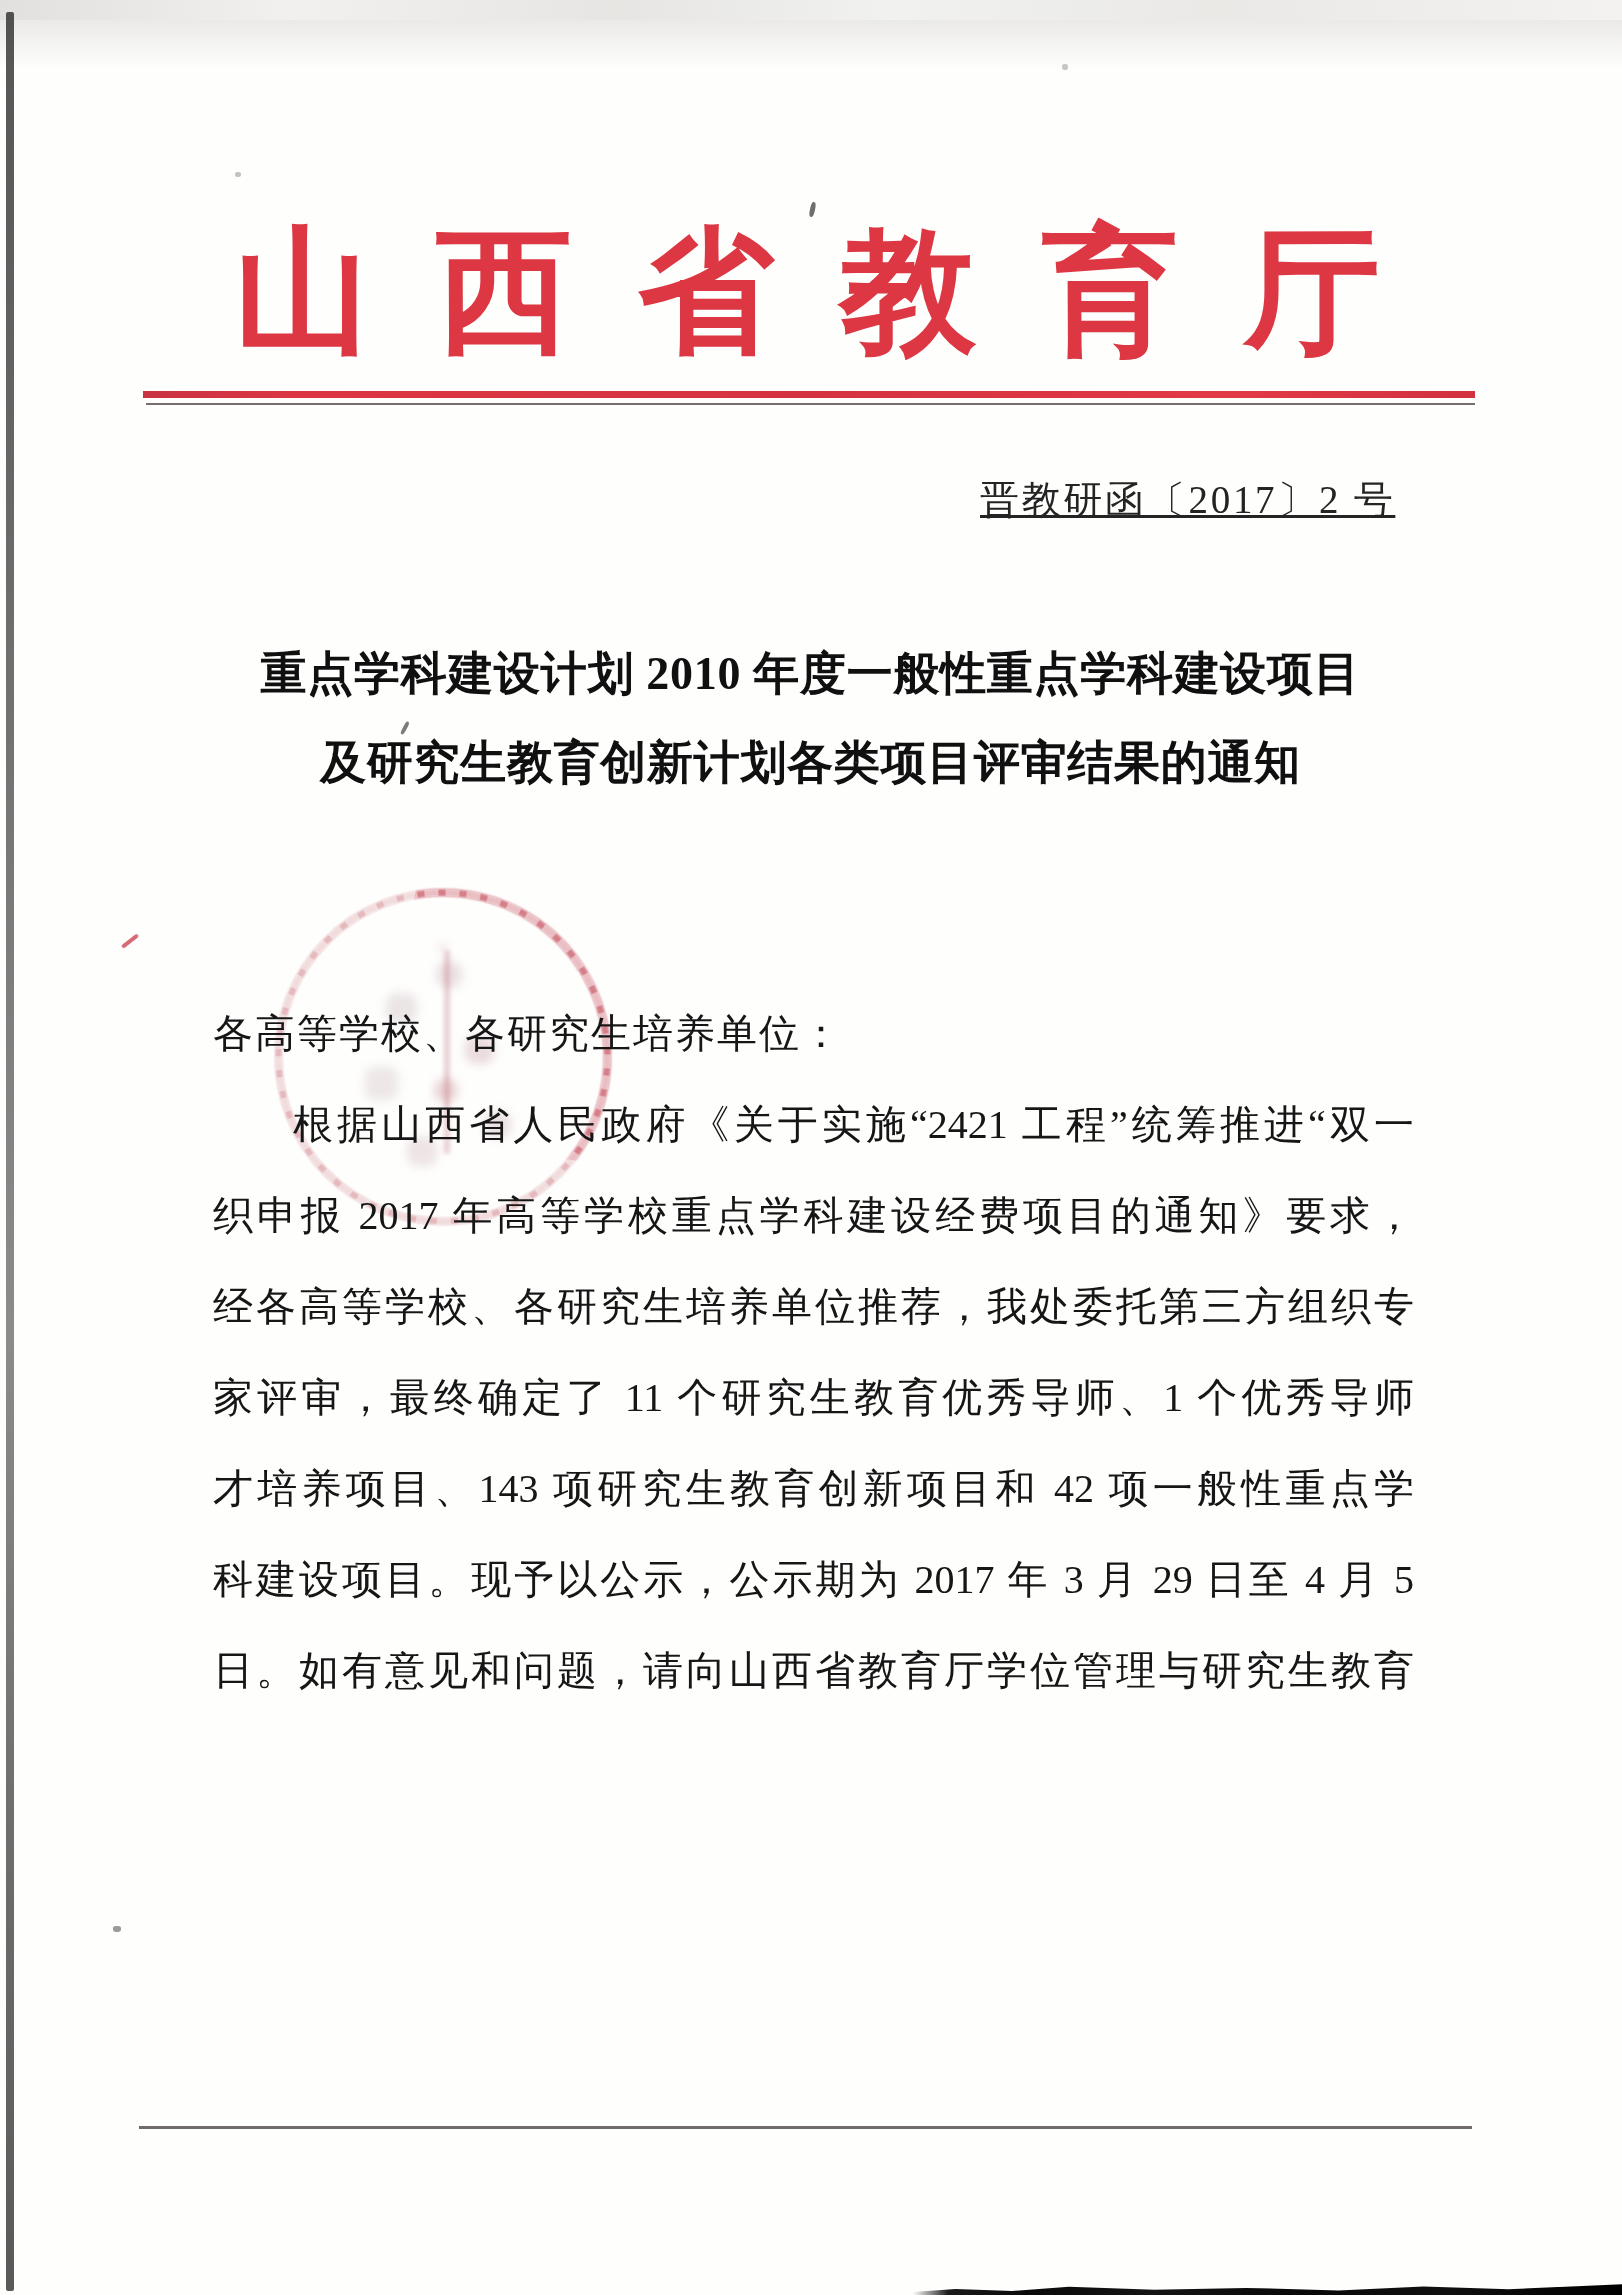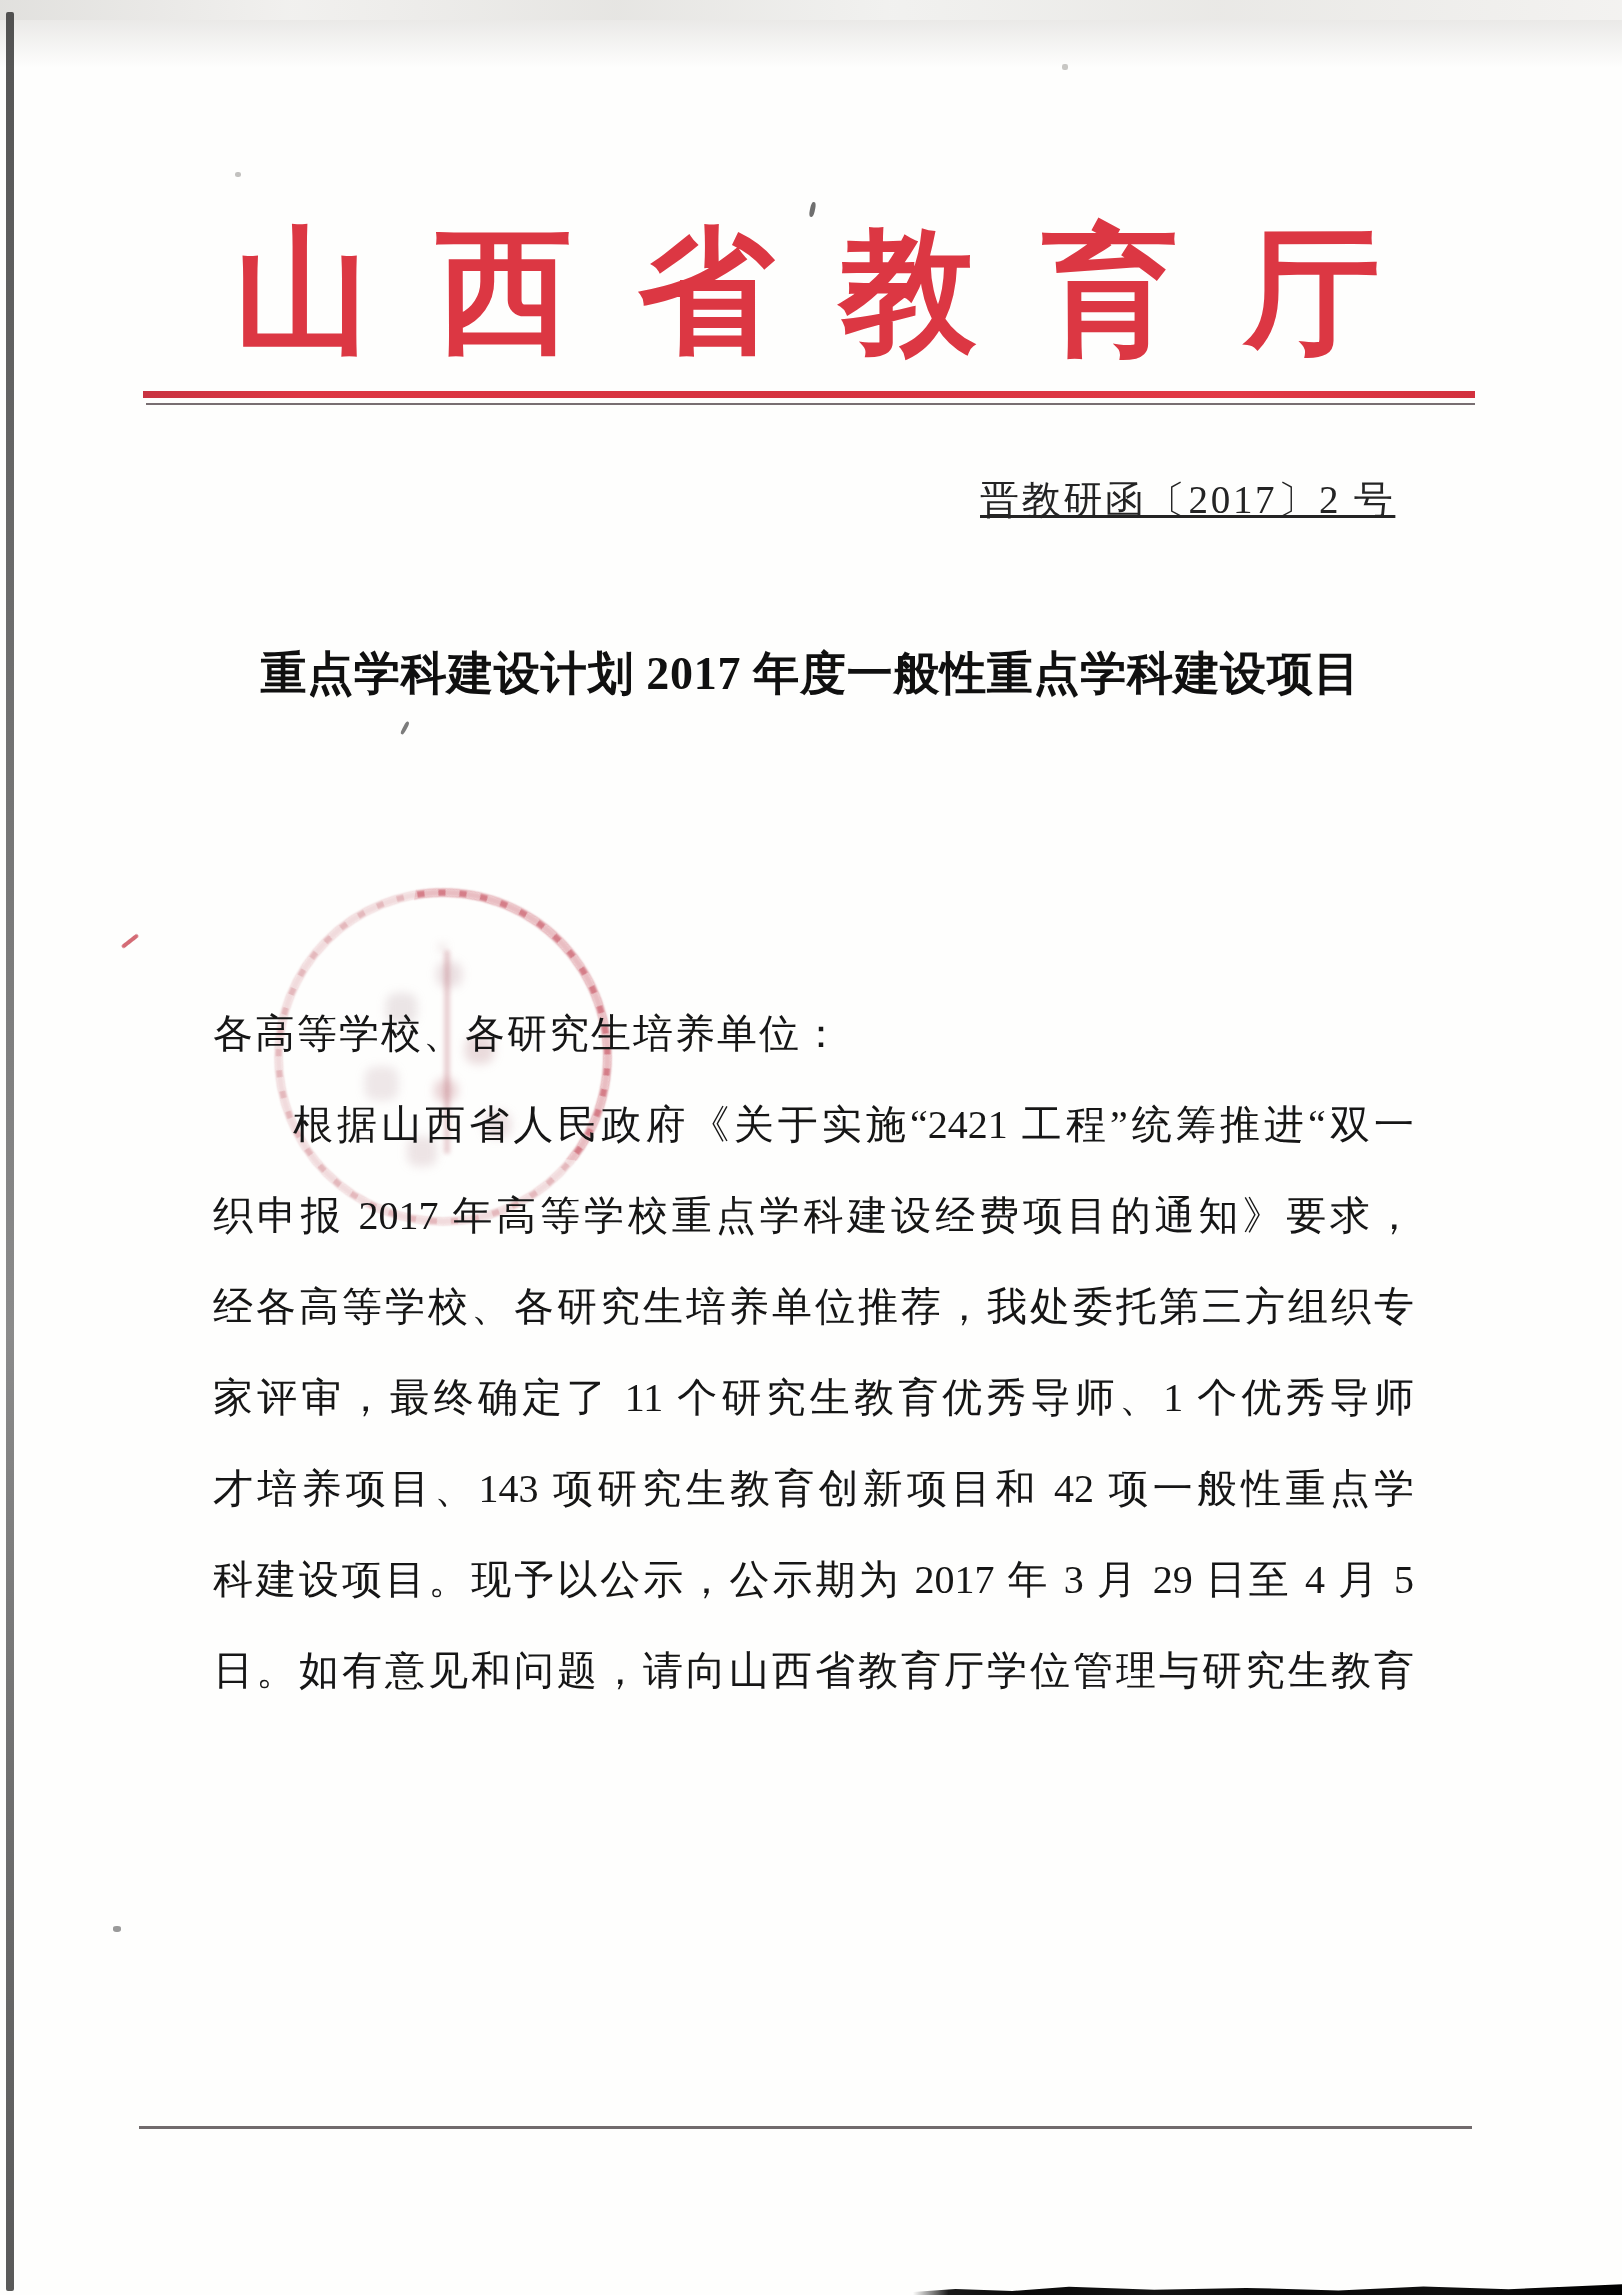--- a/index.html
+++ b/index.html
@@ -147,21 +147,22 @@
     <span class="mh-char">育</span>
     <span class="mh-char">厅</span>
   </div>
 
   <div class="rule rule-top-red"></div>
   <div class="rule rule-top-thin"></div>
 
   <div class="doc-number">晋教研函〔2017〕2 号</div>
 
   <div class="title-block">
-    <div class="title-line">重点学科建设计划 2017 年度一般性重点学科建设项目</div>
+    <div class="title-line">重点学科建设计划 2010 年度一般性重点学科建设项目</div>
+    <div class="title-line">及研究生教育创新计划各类项目评审结果的通知</div>
   </div>
 
   <div class="stamp">
     <div class="stamp-ring"></div>
     <div class="stamp-ring-strong"></div>
     <div class="stamp-dash"></div>
     <div class="stamp-inner-marks"></div>
     <div class="stamp-vstroke"></div>
   </div>
 

